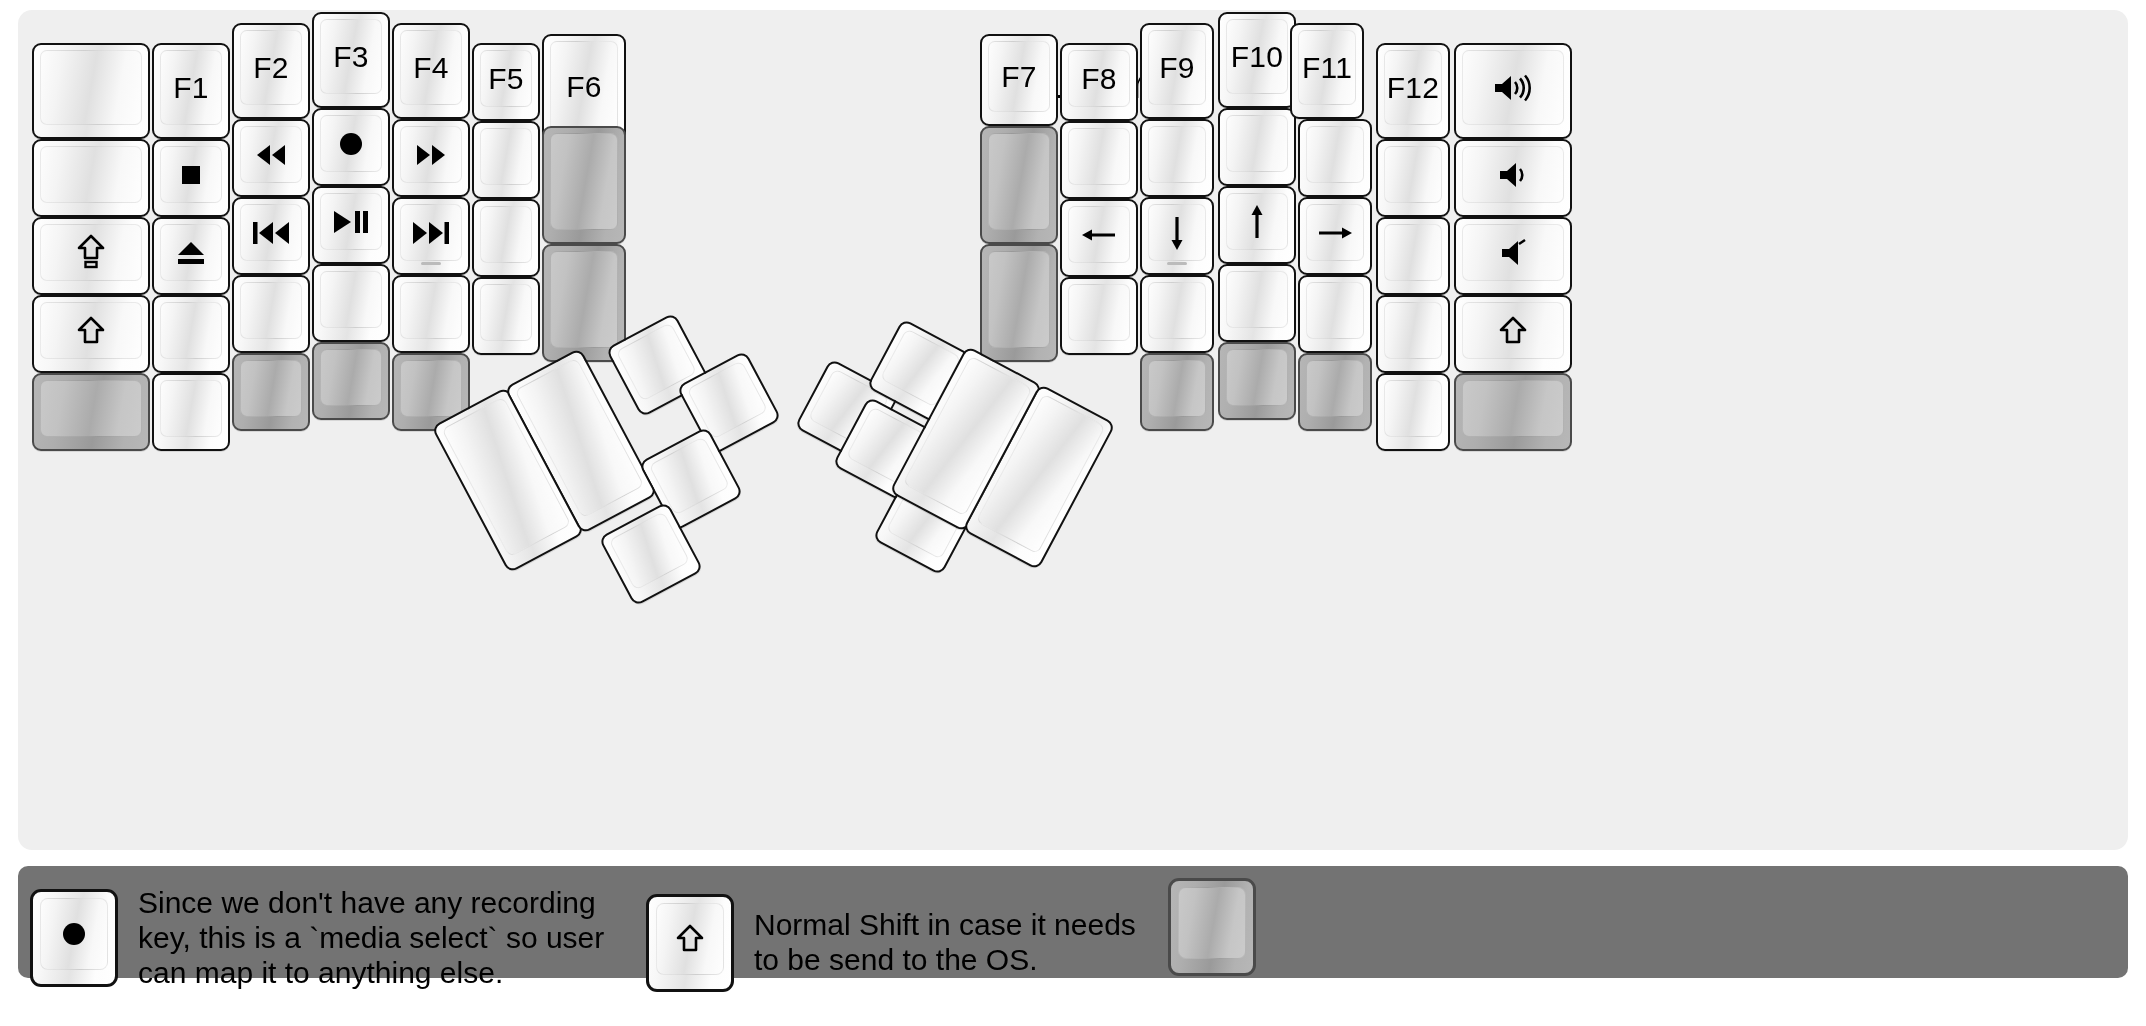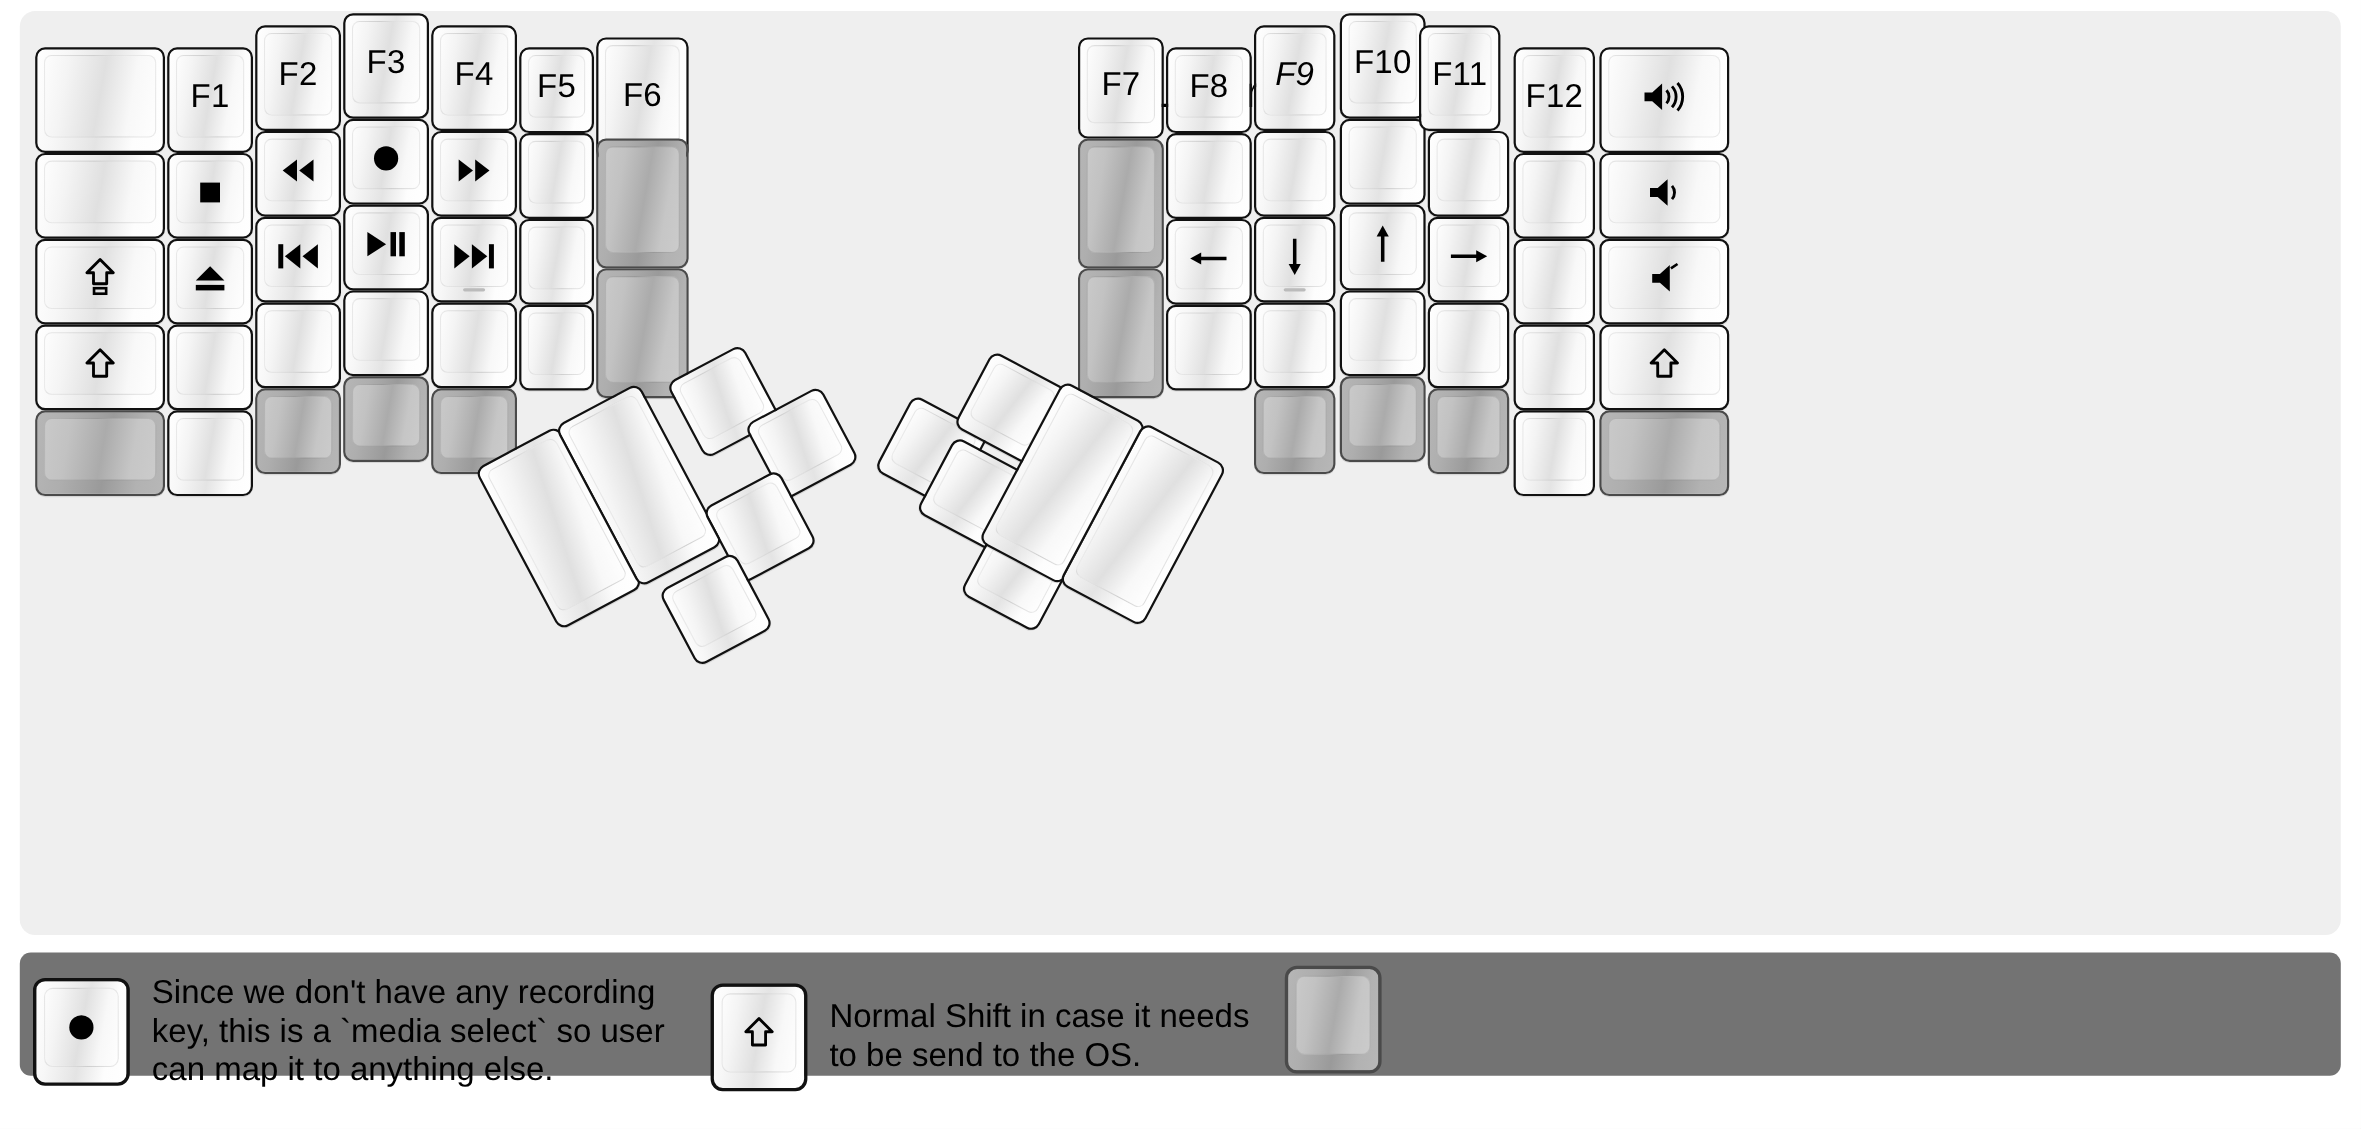--- a/index.html
+++ b/index.html
@@ -347,21 +347,21 @@
               <svg width="40" height="26" viewBox="0 0 40 26">
                 <line x1="36" y1="13" x2="8" y2="13" stroke="#000" stroke-width="3.2"></line>
                 <polygon points="3,13 13,7.5 13,18.5" fill="#000"></polygon>
               </svg>
             </span>
           </div>
         </div>
         <div class="key" style="left: 1042px; top: 267px; width: 78px; height: 78px;">
           <div class="cap"></div>
         </div>
-        <div class="key" style="left: 1122px; top: 13px; width: 74px; height: 96px; font-style: italic;">
+        <div class="key" style="left: 1122px; top: 13px; width: 74px; height: 96px;">
           <div class="cap">
             <span class="lbl">F9</span>
           </div>
         </div>
         <div class="key" style="left: 1122px; top: 109px; width: 74px; height: 78px;">
           <div class="cap"></div>
         </div>
         <div class="key" style="left: 1122px; top: 187px; width: 74px; height: 78px;">
           <div class="cap">
             <span class="gl">

